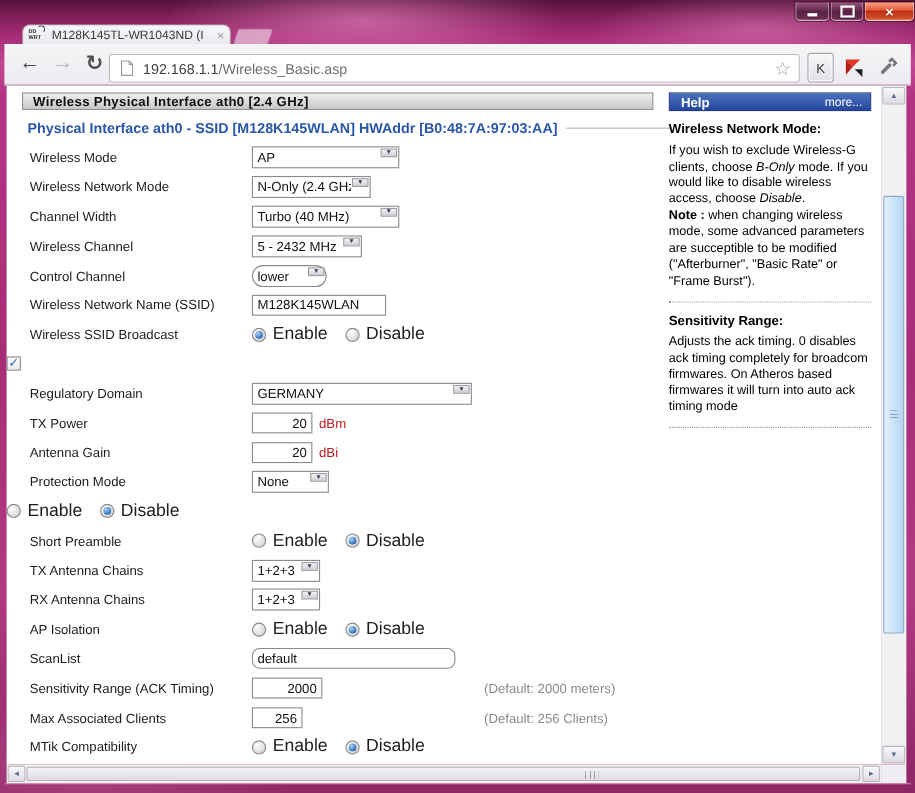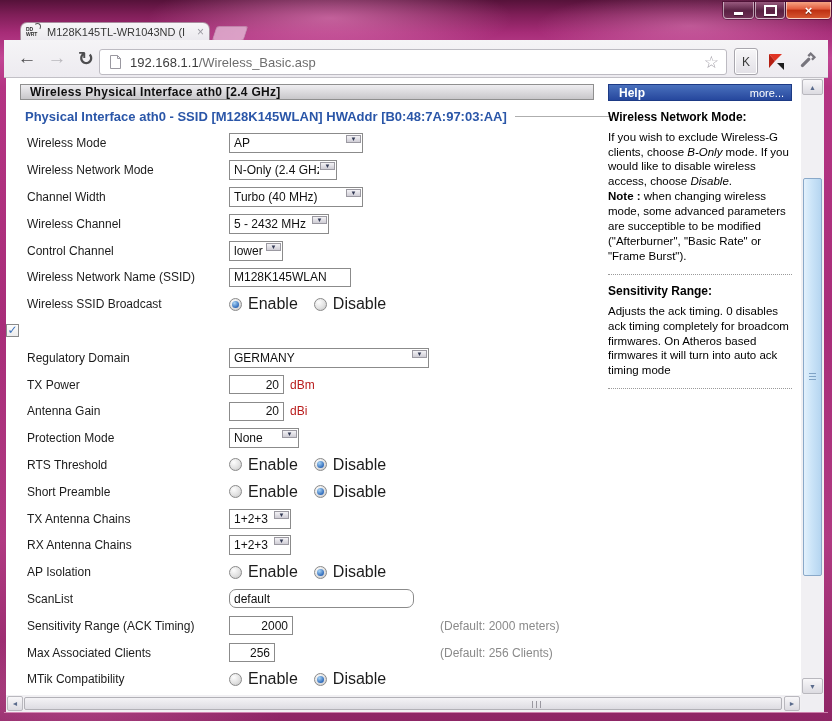--- a/index.html
+++ b/index.html
@@ -219,21 +219,21 @@
         <div class="ctl">
           <div class="sel" style="width: 100px;">
             <span class="sel-text">5 - 2432 MHz</span>
             <span class="sel-btn">▼</span>
           </div>
         </div>
       </div>
       <div class="row">
         <span class="lab">Control Channel</span>
         <div class="ctl">
-          <div class="sel" style="width: 54px;">
+          <div class="sel" style="width: 68px; border-radius: 10px;">
             <span class="sel-text">lower</span>
             <span class="sel-btn">▼</span>
           </div>
         </div>
       </div>
       <div class="row">
         <span class="lab">Wireless Network Name (SSID)</span>
         <div class="ctl">
           <input class="inp" value="M128K145WLAN" style="width: 122px;">
         </div>
@@ -282,21 +282,20 @@
       <div class="row">
         <span class="lab">Protection Mode</span>
         <div class="ctl">
           <div class="sel" style="width: 70px;">
             <span class="sel-text">None</span>
             <span class="sel-btn">▼</span>
           </div>
         </div>
       </div>
       <div class="row">
-        <span class="lab">RTS Threshold</span>
         <div class="ctl">
           <span class="ropt">
             <span class="radio"></span>
             <span class="rlab">Enable</span>
           </span>
           <span class="ropt">
             <span class="radio on"></span>
             <span class="rlab">Disable</span>
           </span>
         </div>

